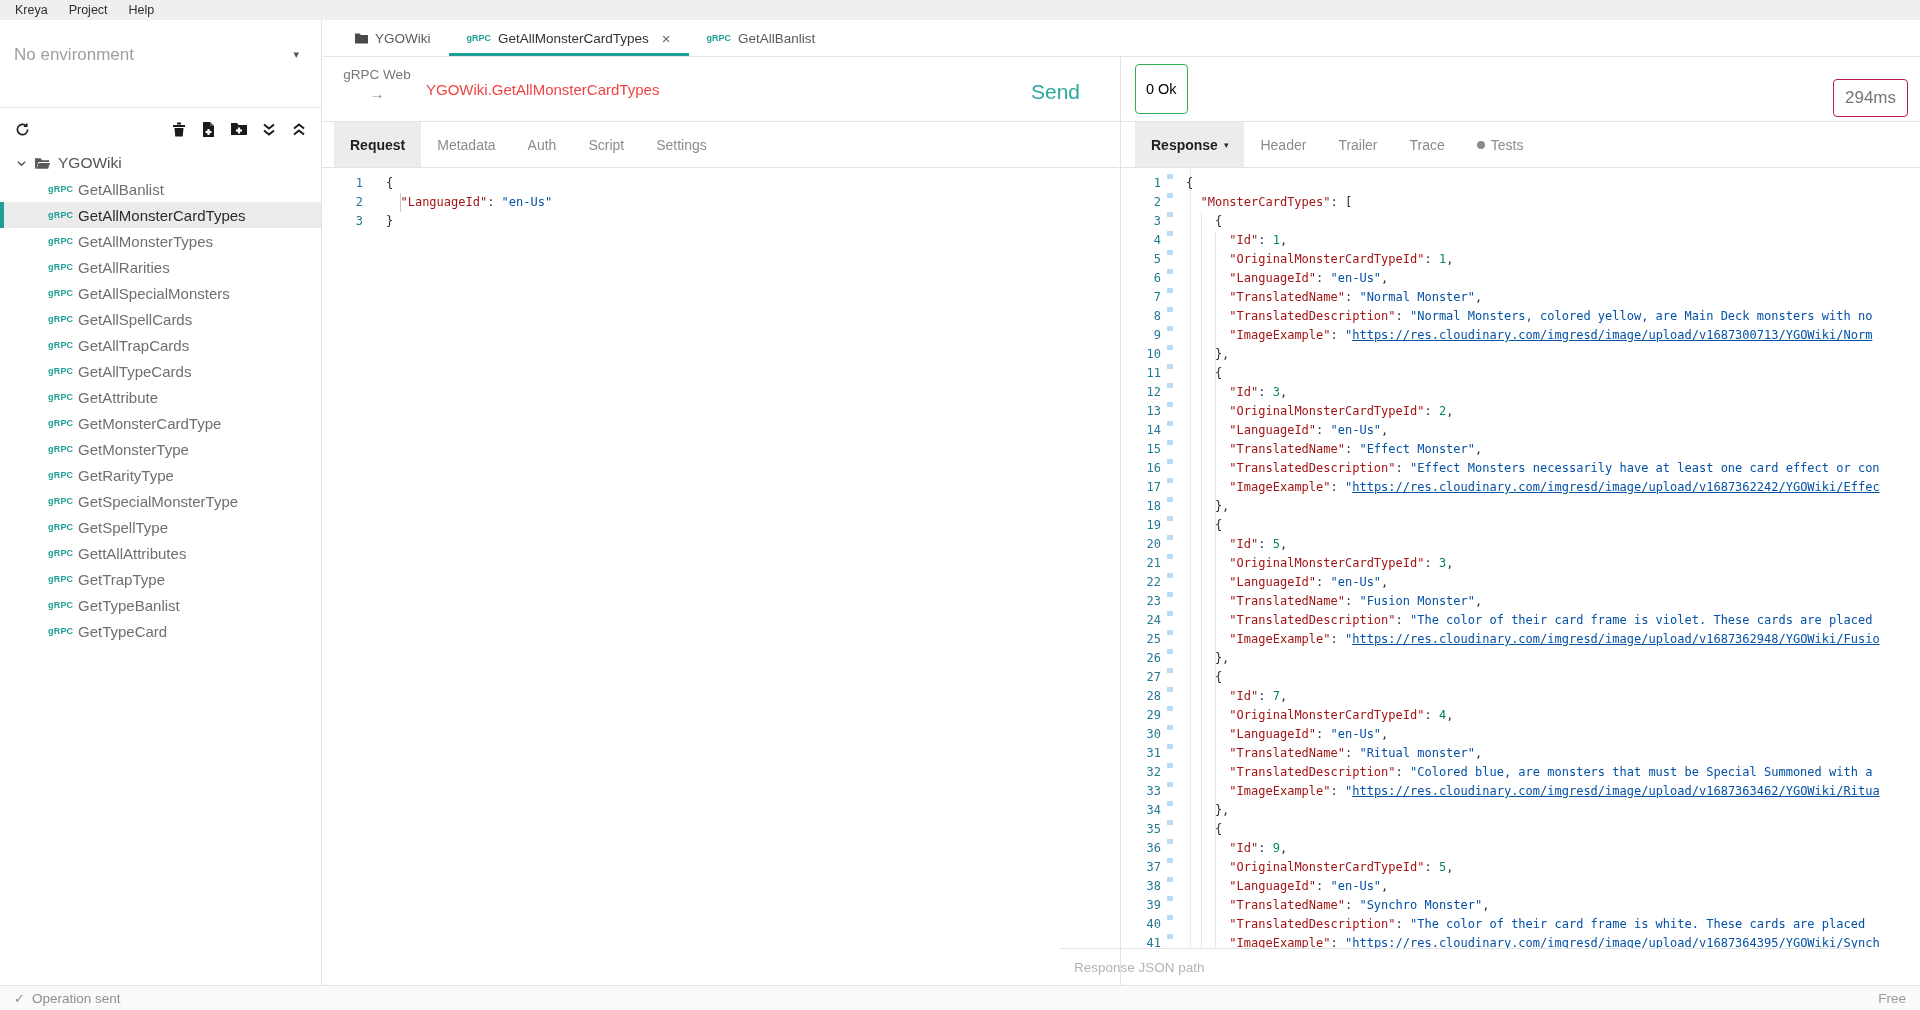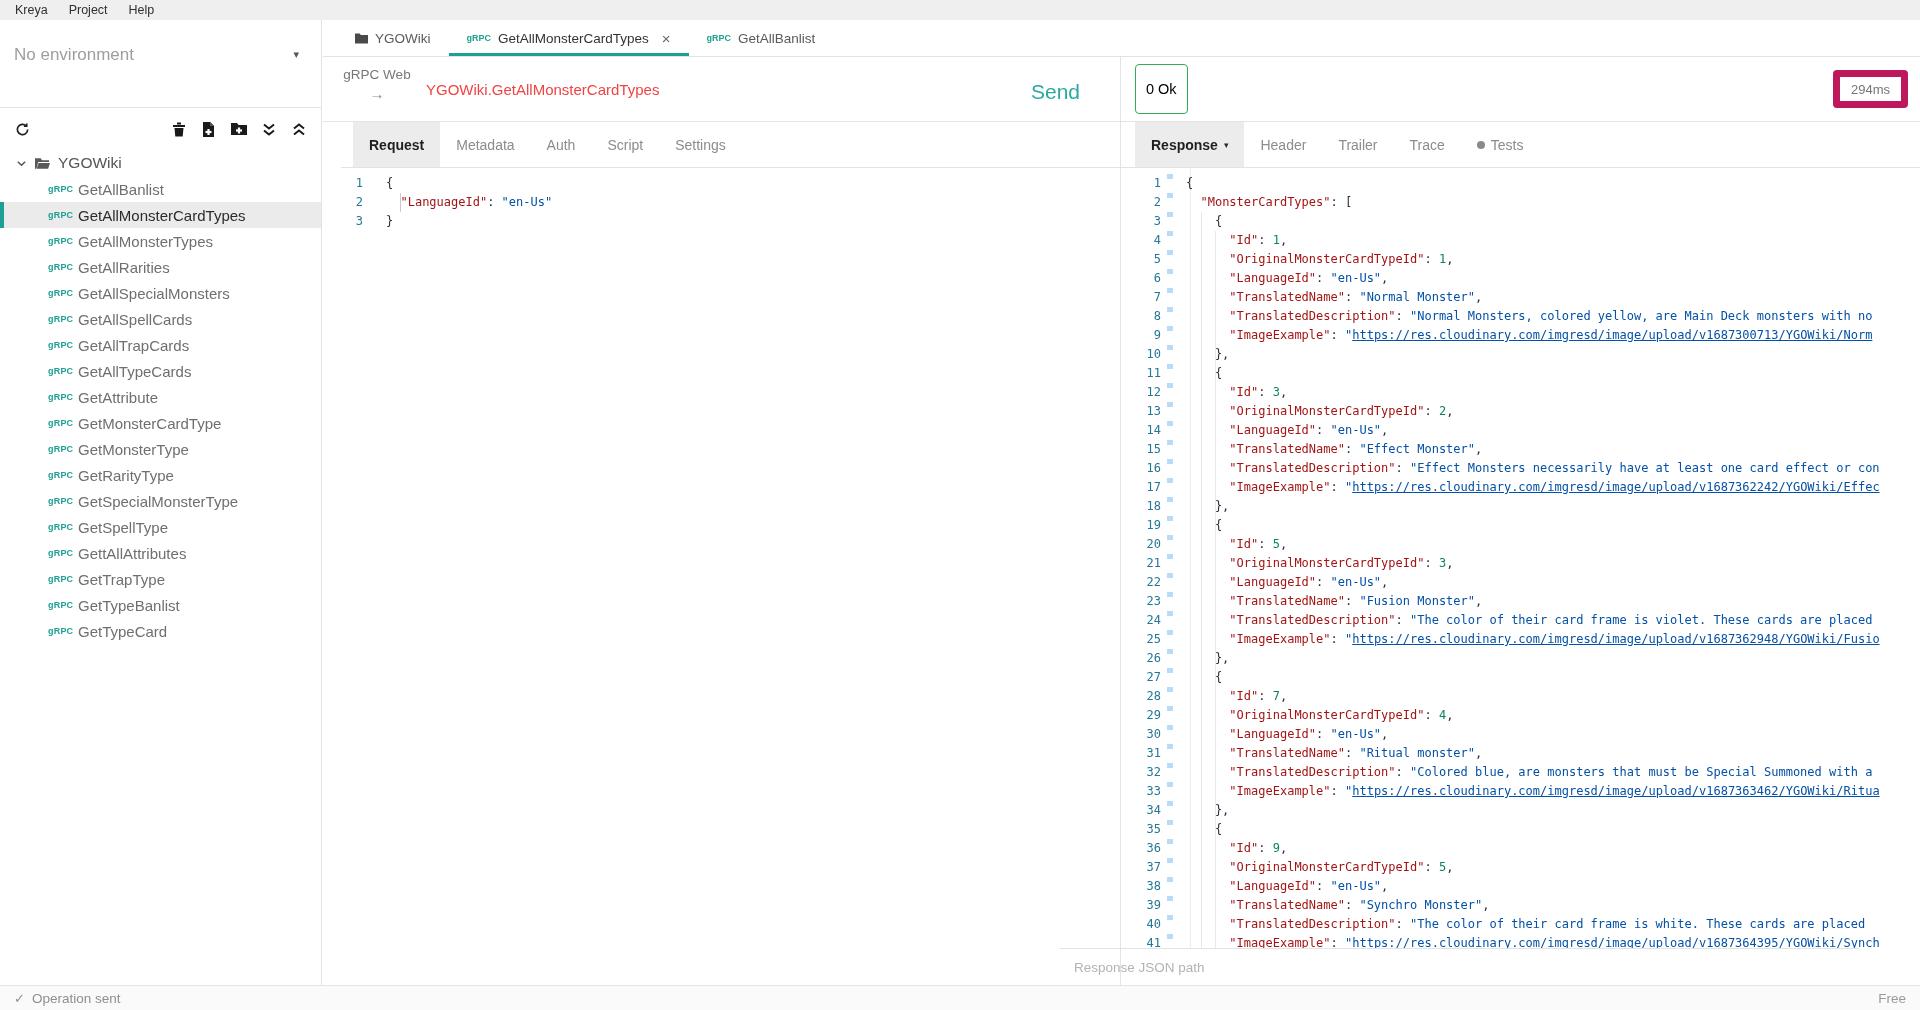--- a/index.html
+++ b/index.html
@@ -47,25 +47,25 @@
   
   .req-header { position:absolute; left:323px; top:57px; width:797px; height:65px; border-bottom:1px solid #e3e3e3; }
   .proto-block { position:absolute; left:12px; top:10px; width:84px; text-align:center; color:#777; }
   .proto-name { font-size:13.5px; }
   .proto-arrow { font-size:15px; margin-top:3px; color:#8a8a8a; }
   .op-title { position:absolute; left:103px; top:24px; font-size:15px; color:#ef4444; }
   .send-btn { position:absolute; right:40px; top:23px; font-size:21px; color:#2aa99d; cursor:pointer; }
 
   .resp-header { position:absolute; left:1121px; top:57px; width:799px; height:65px; border-bottom:1px solid #e3e3e3; }
   .status-btn { position:absolute; left:14px; top:7px; height:50px; min-width:48px; padding:0 10px; border:1px solid #2fae52; border-radius:4px; color:#000000; font-size:14.5px; display:flex; align-items:center; justify-content:center; background:#fff; cursor:pointer; }
-  .time-chip { position:absolute; right:12px; top:13px; height:38px; padding:0 11px; border:7px solid #be185d; border-radius:4px; color:#757575; font-size:13px; display:flex; align-items:center; background:#fff; }
+  .time-chip { position:absolute; right:12px; top:22px; height:38px; padding:0 11px; border:1px solid #be185d; border-radius:4px; color:#757575; font-size:17px; display:flex; align-items:center; background:#fff; }
 
   
   .subtabs { position:absolute; top:122px; height:46px; border-bottom:1px solid #e3e3e3; display:flex; align-items:stretch; background:#fff; }
-  .subtabs.req { left:341px; width:797px; padding-left:12px; }
+  .subtabs.req { left:322px; width:797px; padding-left:12px; }
   .subtabs.resp { left:1121px; width:799px; padding-left:14px; }
   .subtab { display:flex; align-items:center; gap:6px; padding:0 16px; font-size:14px; color:#8c8c8c; cursor:pointer; }
   .subtab.active { background:#ececec; color:#1f1f1f; font-weight:700; }
   .subtab .dd-caret { font-size:9px; color:#2b2b2b; }
   .subtab .dot { width:8px; height:8px; border-radius:50%; background:#8a8a8a; display:inline-block; }
 
   
   .ed { position:absolute; font-family:"DejaVu Sans Mono","Liberation Mono",monospace; font-size:12px; line-height:19px; overflow:hidden; background:#fff; }
   .ed-req { left:323px; top:168px; width:797px; height:817px; }
   .ed-resp { left:1121px; top:168px; width:799px; height:780px; }

